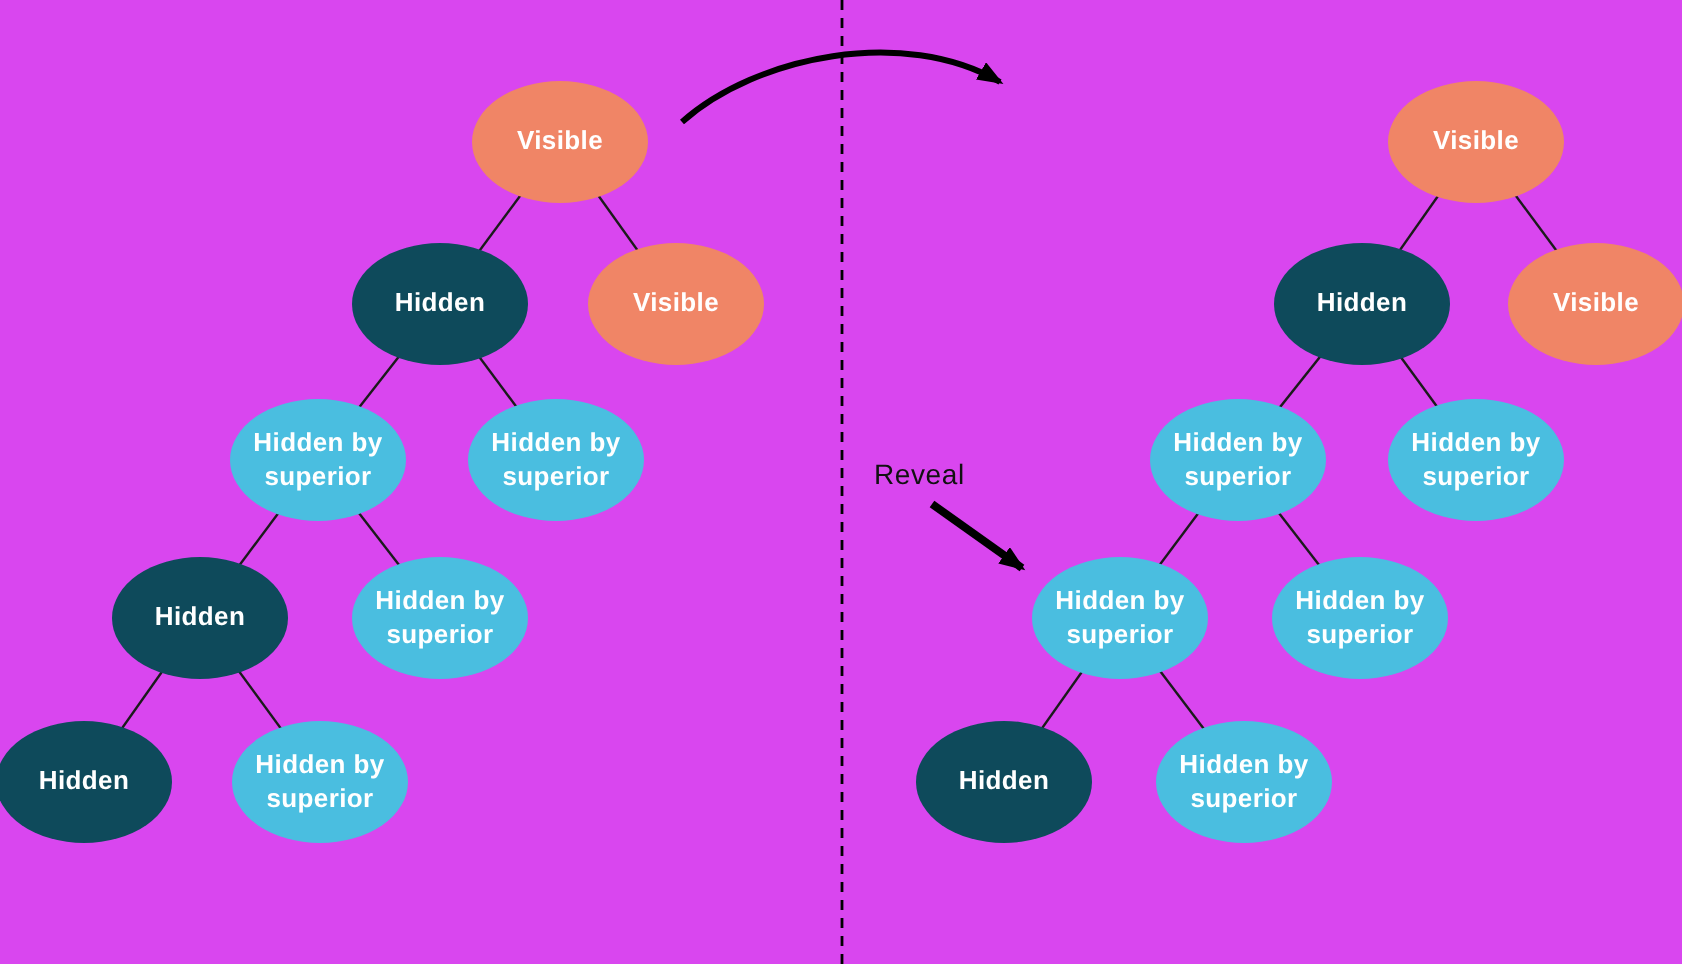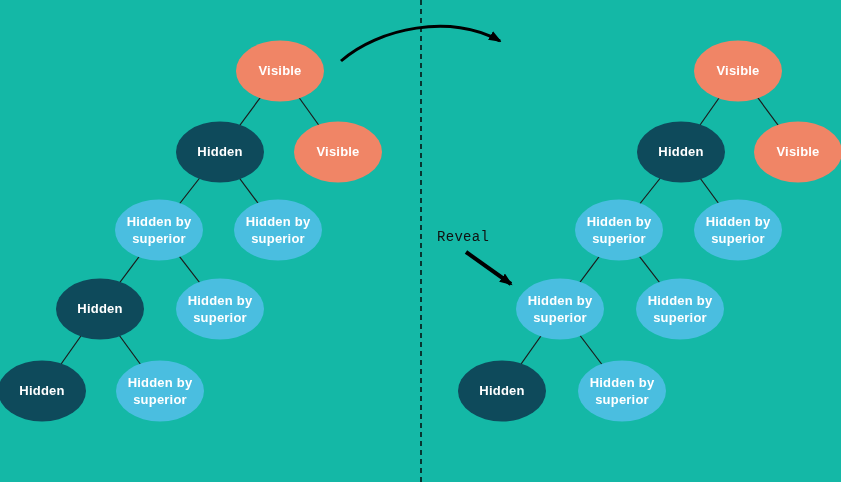--- a/index.html
+++ b/index.html
@@ -5,21 +5,21 @@
   html, body {
     margin: 0;
     padding: 0;
     background: #ffffff;
     font-family: "Liberation Sans", sans-serif;
   }
   .stage {
     position: relative;
     width: 841px;
     height: 482px;
-    background: #14b8a6;
+    background: #d946ef;
     overflow: hidden;
   }
   .stage svg.layer {
     position: absolute;
     left: 0;
     top: 0;
   }
   .node {
     position: absolute;
     width: 88px;
@@ -39,21 +39,20 @@
     padding: 3px 6px;
   }
   .reveal-label {
     position: absolute;
     left: 437px;
     top: 229px;
     font-size: 14px;
     font-weight: 500;
     color: #111111;
     letter-spacing: 0.3px;
-    font-family: Liberation Mono, monospace;
   }
 </style>
 </head>
 <body>
 
 <div class="stage">
   <svg class="layer" width="841" height="482" viewBox="0 0 841 482">
     <defs>
       <marker id="arrowhead" markerUnits="userSpaceOnUse" markerWidth="15" markerHeight="12" refX="11" refY="5" orient="auto">
         <path d="M0,0 L13,5 L0,10 z" fill="#000000"></path>

